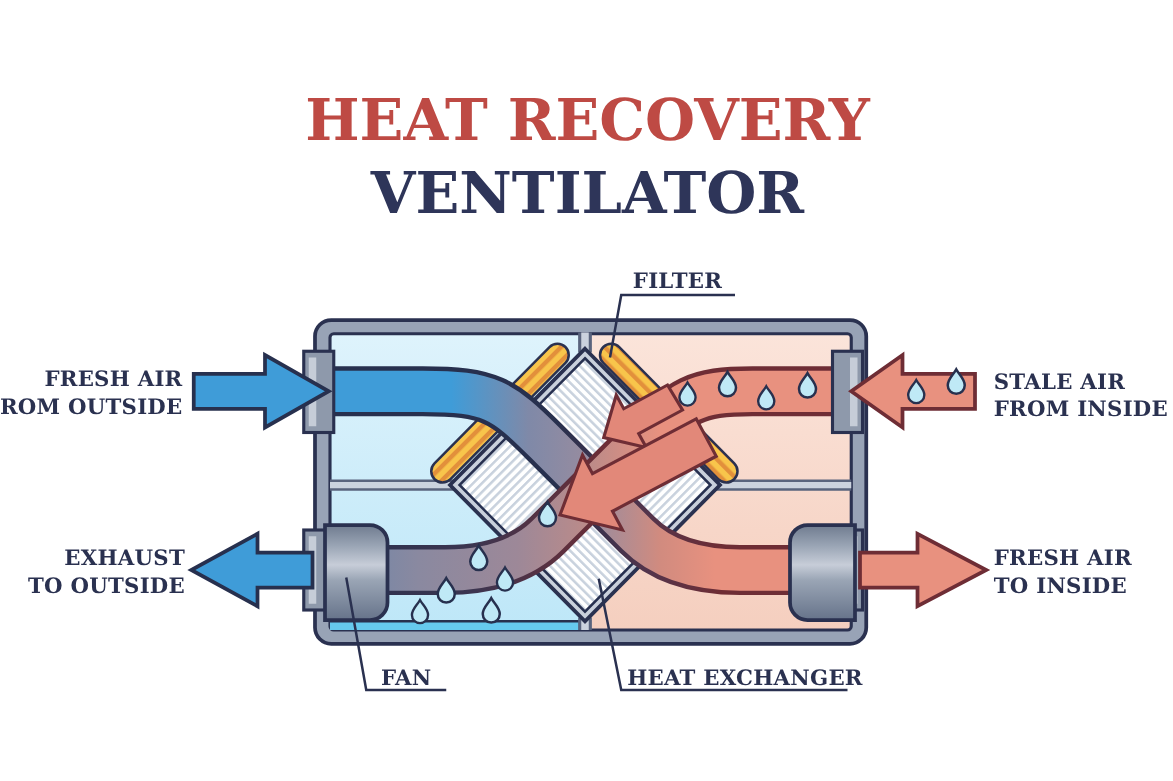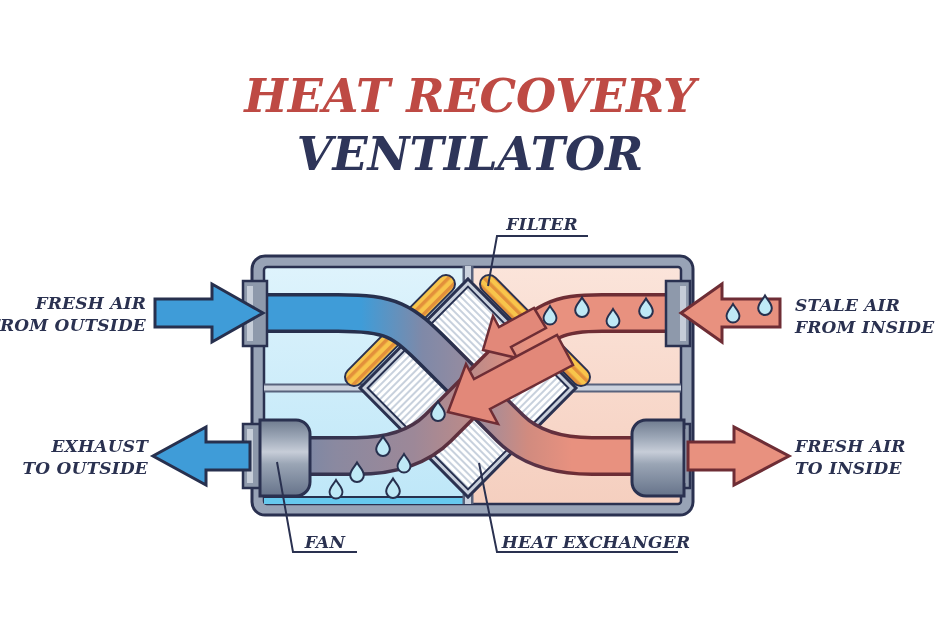--- a/index.html
+++ b/index.html
@@ -1,16 +1,16 @@
 <!DOCTYPE html>
 <html><head>
 <meta charset="utf-8">
 <style>
   html,body{margin:0;padding:0;background:#ffffff;}
-  .stage{position:relative;width:938px;height:625px;background:#ffffff;overflow:hidden;font-style:italic;}
+  .stage{position:relative;width:938px;height:625px;background:#ffffff;overflow:hidden;}
   svg{display:block;}
   .ttl{font-family:"DejaVu Serif",serif;font-weight:700;}
   .lbl{font-family:"DejaVu Serif",serif;font-weight:700;font-size:17px;fill:#2A3150;letter-spacing:0.2px;}
   .callout{stroke:#2A3150;stroke-width:2;fill:none;}
 </style>
 </head>
 <body>
 
 <div class="stage">
 <svg width="938" height="625" viewBox="0 0 938 625" xmlns="http://www.w3.org/2000/svg">

